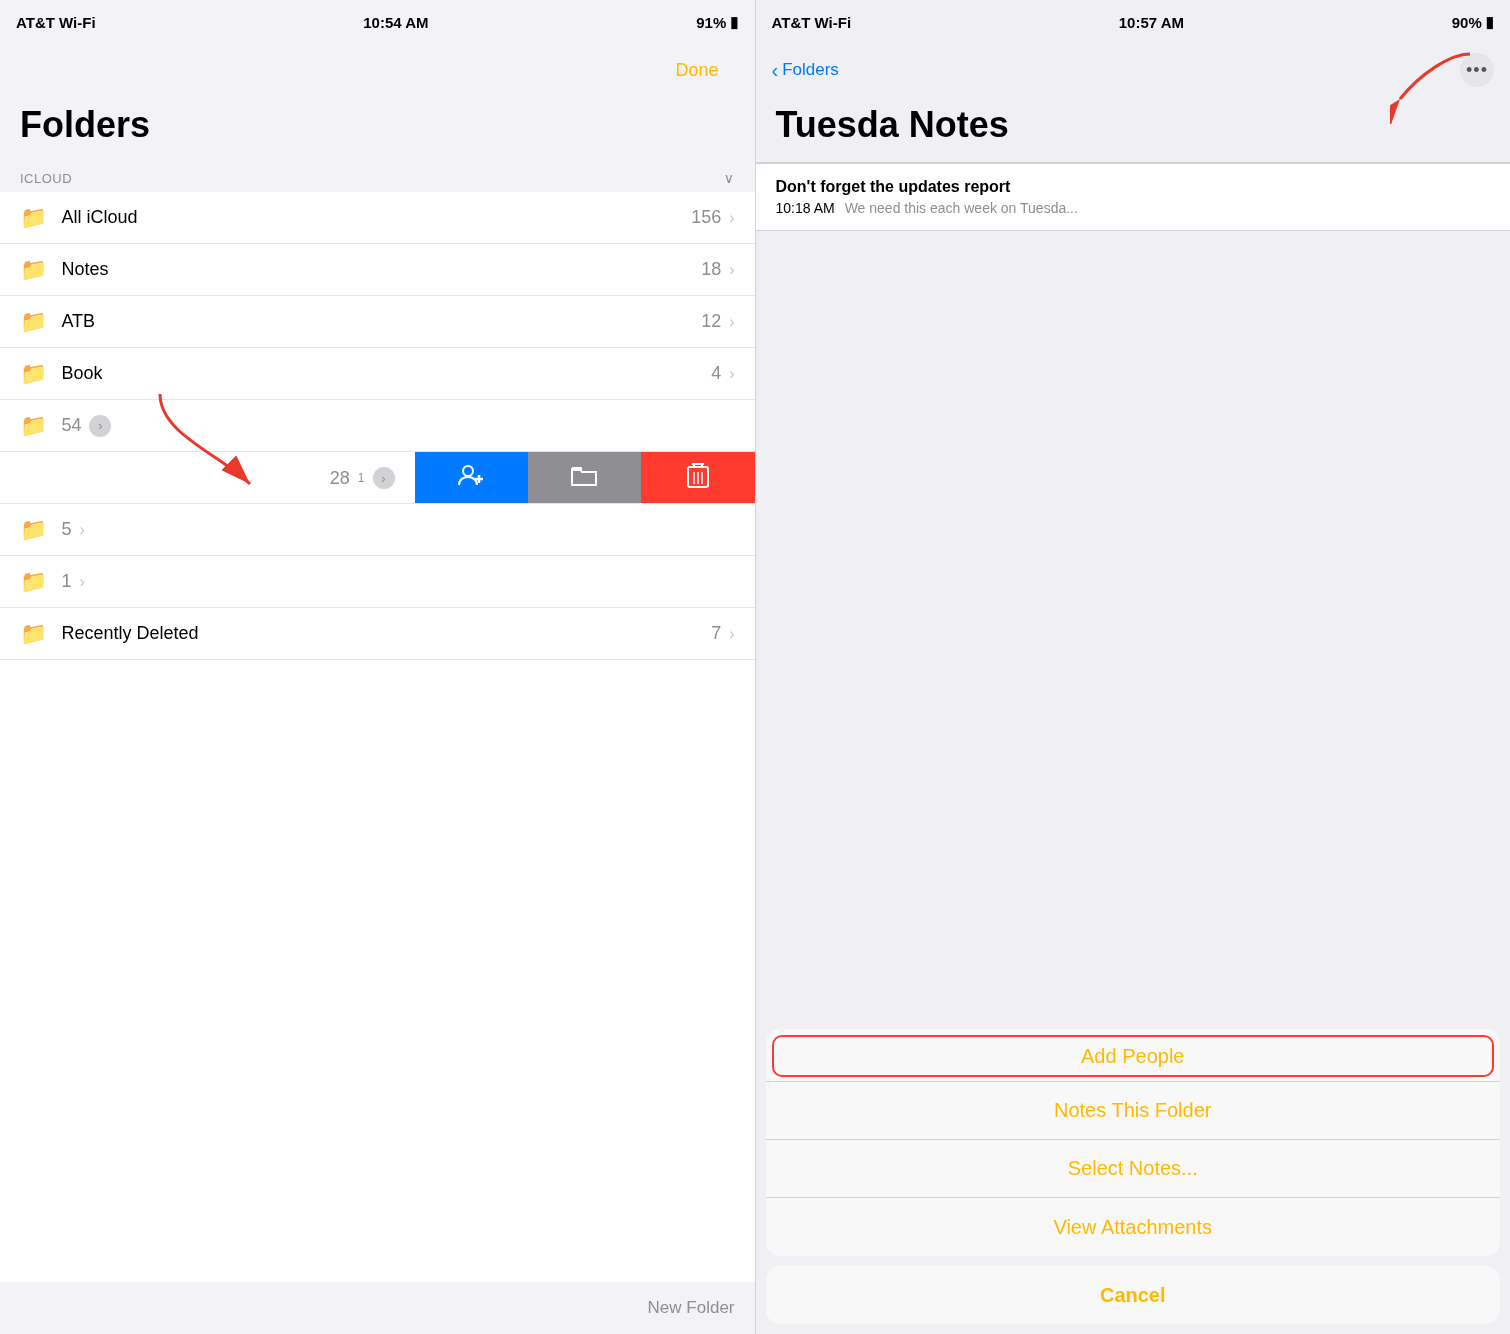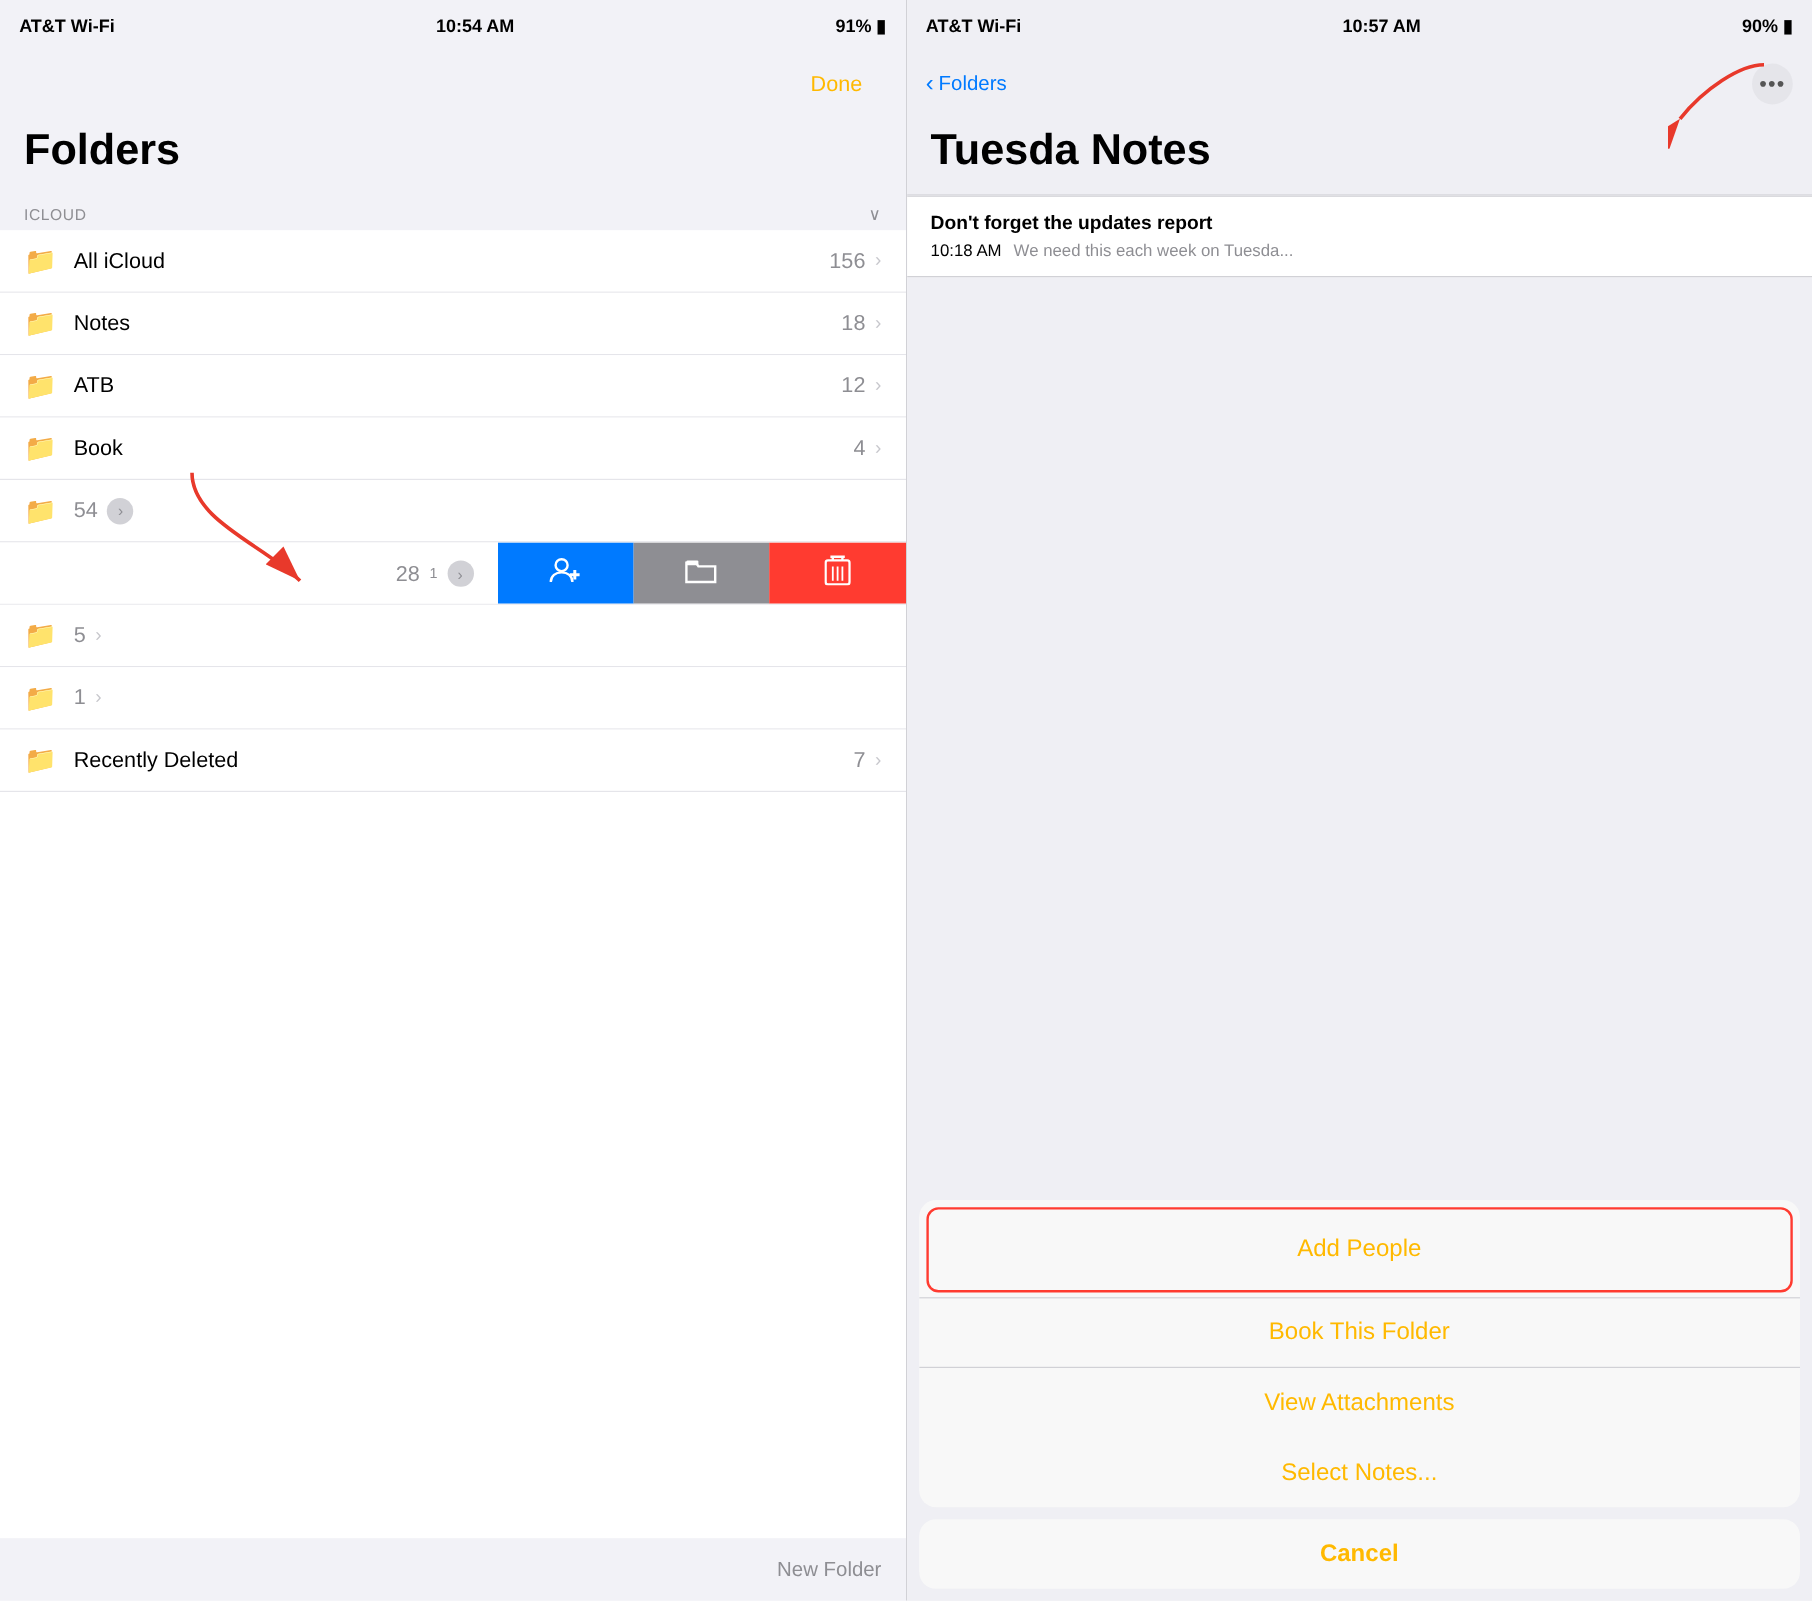--- a/index.html
+++ b/index.html
@@ -530,37 +530,37 @@
       <span class="note-time">10:18 AM</span>
       <span class="note-snippet">We need this each week on Tuesda...</span>
     </div>
   </div>
 
   <div style="flex:1; background:#efeff4;"></div>
 
   <div class="action-sheet-container">
     <div class="action-sheet-main">
 
-      <div style="margin: 6px 6px 0 6px; border: 2px solid #ff3b30; border-radius: 10px; height: 71px; display:flex; align-items:center; justify-content:center; cursor:pointer;">
+      <div style="margin: 6px 6px 0 6px; border: 2px solid #ff3b30; border-radius: 10px; height: 42px; display:flex; align-items:center; justify-content:center; cursor:pointer;">
         <span style="font-size:20px; color:#ffb900;">Add People</span>
       </div>
 
       <div style="height:1px; background:#d1d1d6; margin: 4px 0 0 0;"></div>
 
       <div class="action-sheet-item">
-        <span class="action-sheet-text">Book This Folder</span>
-      </div>
-
+        <span class="action-sheet-text">Notes This Folder</span>
+      </div>
+
+
+      <div class="action-sheet-item">
+        <span class="action-sheet-text">Select Notes...</span>
+      </div>
 
       <div class="action-sheet-item" style="border-bottom:none;">
         <span class="action-sheet-text">View Attachments</span>
-      </div>
-
-      <div class="action-sheet-item">
-        <span class="action-sheet-text">Select Notes...</span>
       </div>
     </div>
 
     <div class="action-sheet-cancel">
       <div class="action-sheet-cancel-item">
         <span class="action-sheet-cancel-text">Cancel</span>
       </div>
     </div>
   </div>
 

